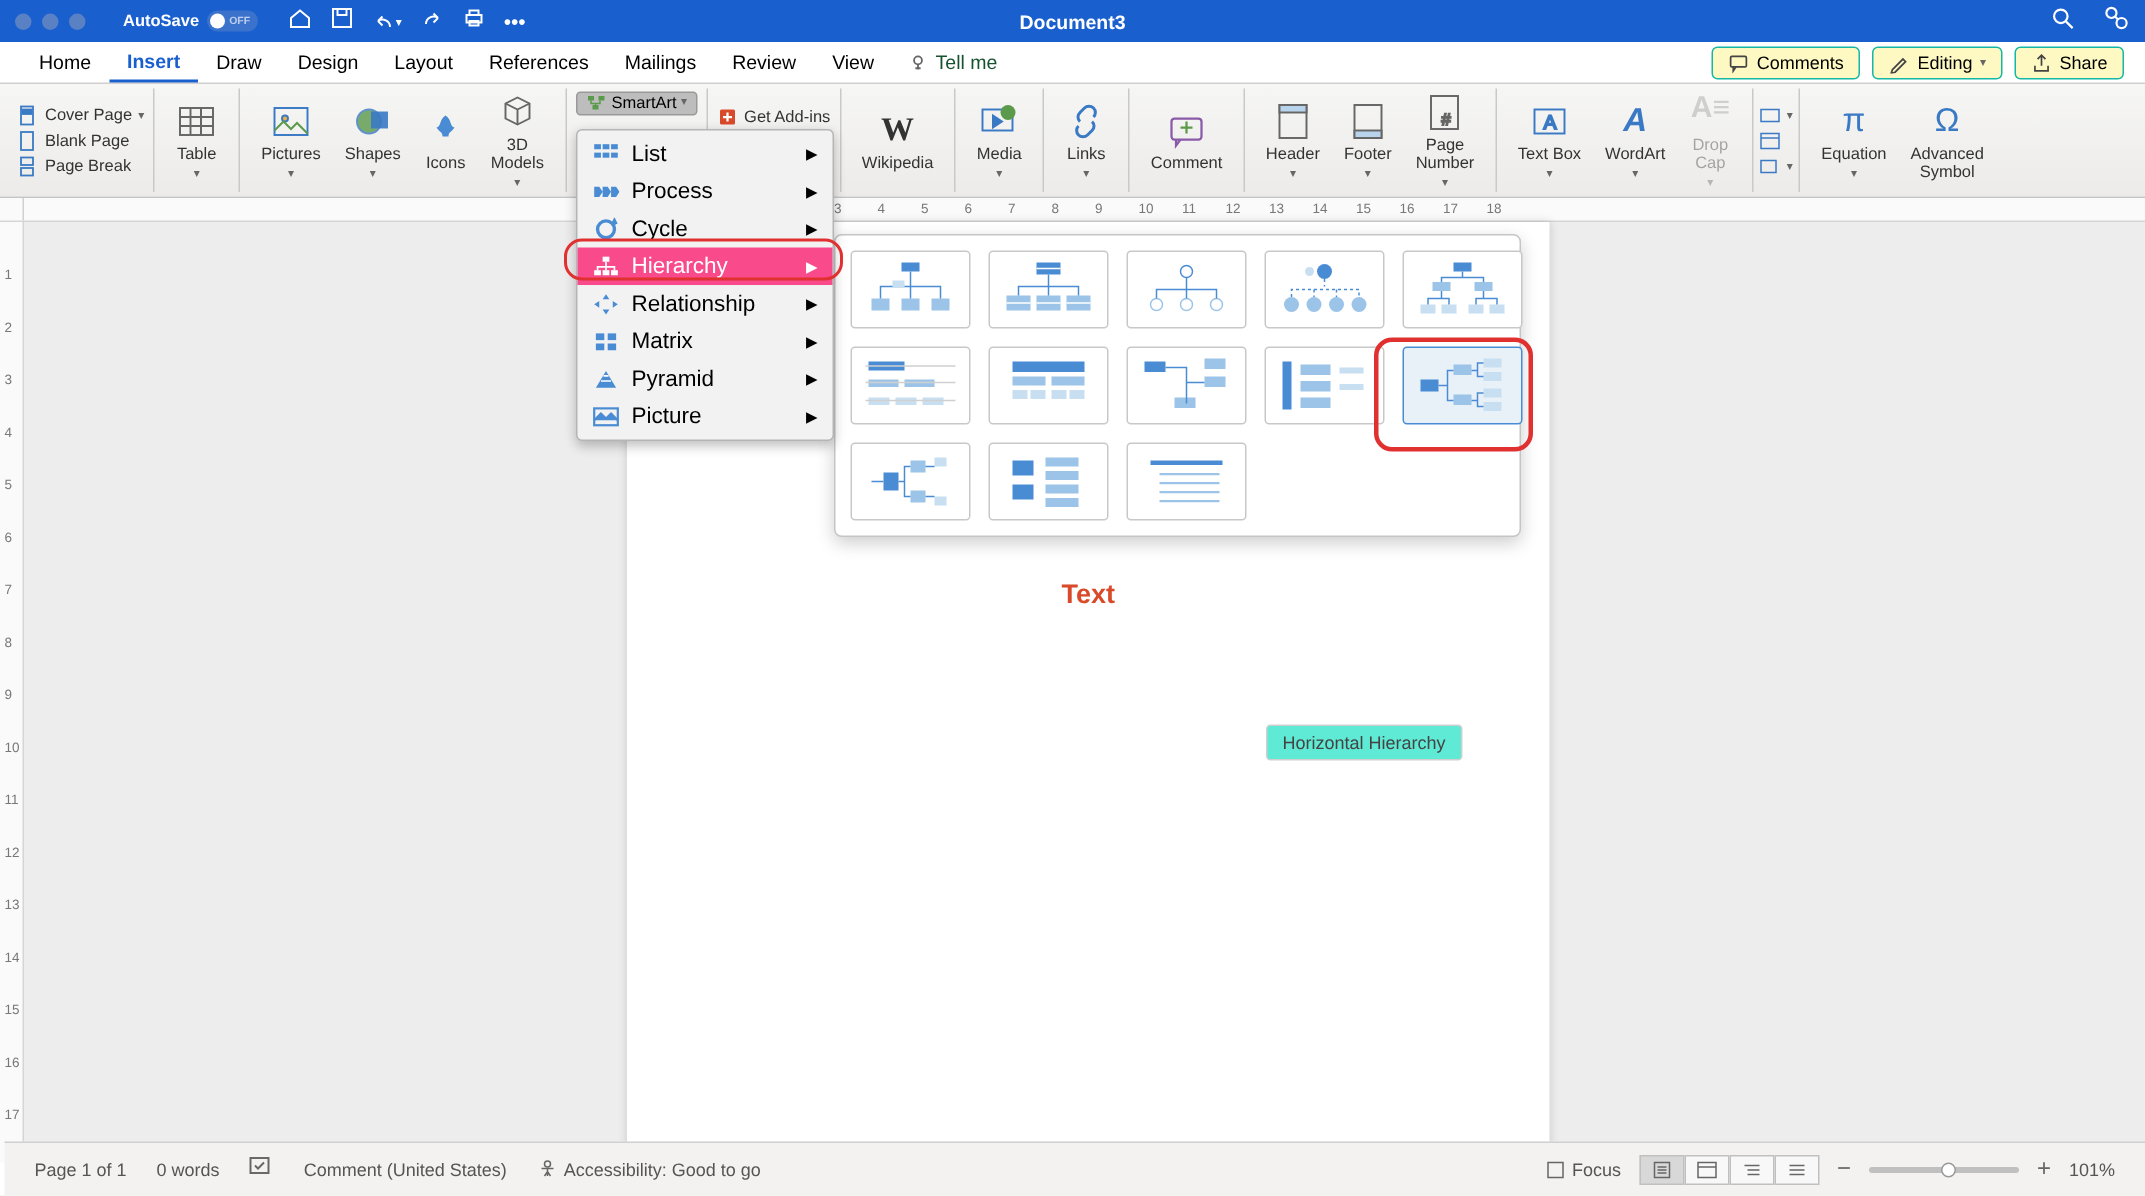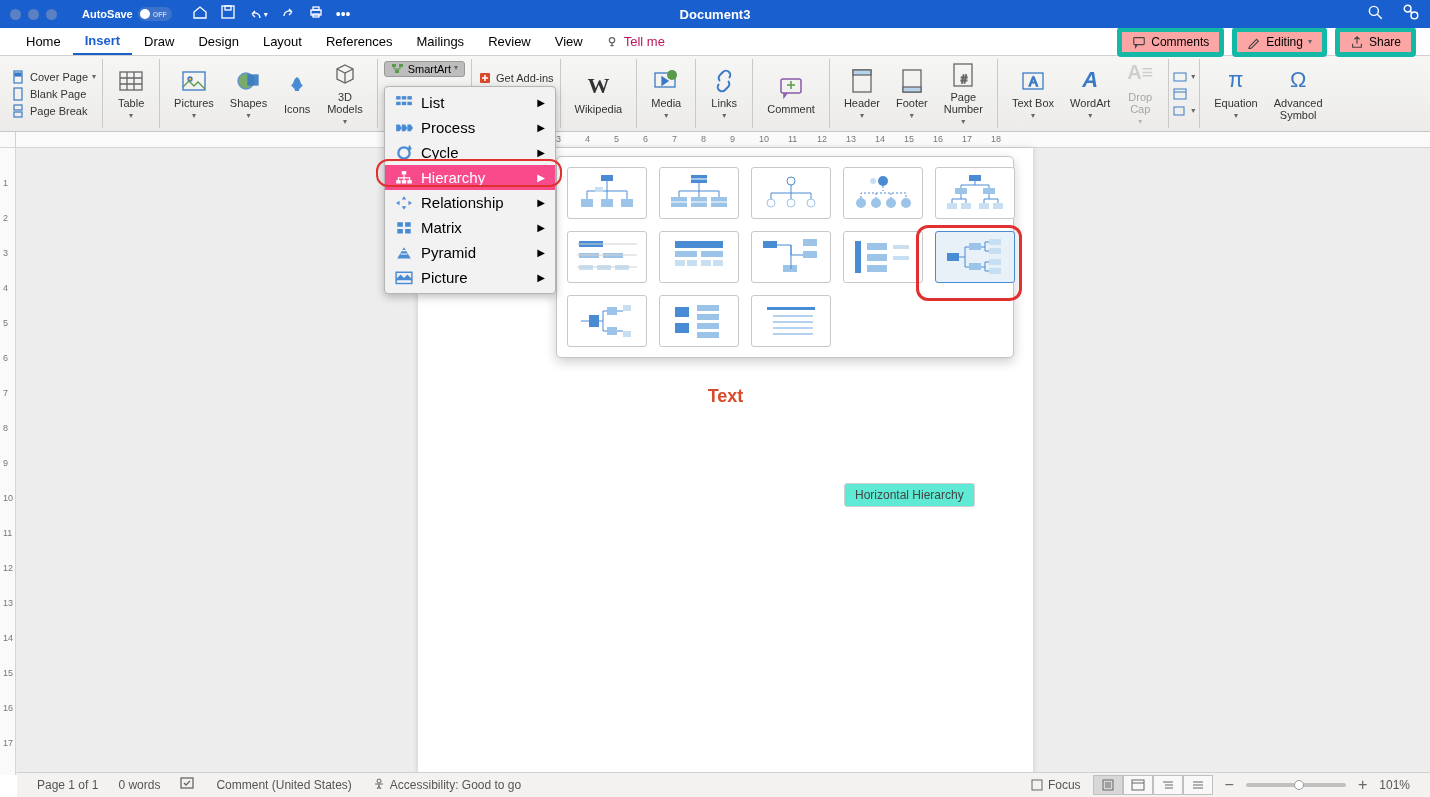--- a/index.html
+++ b/index.html
@@ -15,23 +15,23 @@
 .toggle-label { font-size: 7px; margin-left: 3px; color: #c0d0ee; }
 .title-icons { display: flex; gap: 12px; margin-left: 20px; align-items: center; }
 .title-icons svg { width: 16px; height: 16px; }
 .doc-title { position: absolute; left: 50%; transform: translateX(-50%); font-size: 13px; font-weight: bold; }
 .title-right { margin-left: auto; display: flex; gap: 18px; }
 
 
 .tabs-bar { height: 28px; background: #fff; border-bottom: 1px solid #d0d0d0; display: flex; align-items: center; padding: 0 14px; font-size: 13px; }
 .tab { padding: 0 12px; height: 100%; display: flex; align-items: center; cursor: pointer; }
 .tab.active { color: #1a5fce; border-bottom: 2px solid #1a5fce; font-weight: 600; }
-.tell-me { display: flex; align-items: center; gap: 5px; margin-left: 10px; color: #be185d; }
+.tell-me { display: flex; align-items: center; gap: 5px; margin-left: 10px; color: #14532d; }
 .right-buttons { margin-left: auto; display: flex; gap: 8px; }
-.pill-btn { border: 5px solid #14b8a6; border-radius: 4px; padding: 3px 10px; font-size: 12px; display: flex; align-items: center; gap: 5px; background: #fca5a5; }
+.pill-btn { border: 1px solid #14b8a6; border-radius: 4px; padding: 3px 10px; font-size: 12px; display: flex; align-items: center; gap: 5px; background: #fef9c3; }
 
 
 .ribbon { height: 76px; background: linear-gradient(#f6f6f5,#ecebe9); border-bottom: 1px solid #c5c5c5; display: flex; padding: 3px 6px; align-items: stretch; }
 .ribbon-group { display: flex; flex-direction: column; padding: 2px 6px; border-right: 1px solid #c9c9c9; justify-content: center; align-items: center; }
 .ribbon-group:last-child { border-right: none; }
 .small-list { display: flex; flex-direction: column; gap: 3px; align-items: flex-start; }
 .small-item { display: flex; align-items: center; gap: 4px; font-size: 11px; color: #333; }
 .small-item svg { width: 14px; height: 14px; }
 .ribbon-btn { display: flex; flex-direction: column; align-items: center; justify-content: center; font-size: 11px; color: #333; padding: 2px 8px; gap: 2px; text-align: center; }
 .ribbon-btn svg, .ribbon-btn .icon-box { width: 28px; height: 28px; }
@@ -64,21 +64,21 @@
 
 .gallery { position: absolute; left: 556px; top: 156px; width: 458px; background: #fff; border: 1px solid #c5c5c5; border-radius: 5px; box-shadow: 0 4px 12px rgba(0,0,0,0.2); z-index: 19; padding: 10px; display: grid; grid-template-columns: repeat(5, 80px); gap: 12px 12px; }
 .gallery-item { width: 80px; height: 52px; border: 1px solid #c8c8c8; border-radius: 3px; background: #fff; display: flex; align-items: center; justify-content: center; }
 .gallery-item svg { width: 64px; height: 40px; }
 .gallery-highlight { position: absolute; left: 916px; top: 225px; width: 106px; height: 76px; border: 3px solid #e03030; border-radius: 12px; z-index: 26; pointer-events: none; }
 
 
 .tooltip { position: absolute; left: 844px; top: 483px; background: #5eead4; border: 1px solid #cfcfcf; border-radius: 3px; padding: 4px 10px; font-size: 12px; color: #444; z-index: 30; }
 
 
-.status-bar { position: absolute; bottom: 0; left: 17px; right: 0; height: 25px; background: #f3f2f1; border-top: 1px solid #d0d0d0; display: flex; align-items: center; padding: 0 20px; font-size: 12px; color: #555; gap: 20px; }
+.status-bar { position: absolute; bottom: 0; left: 3px; right: 0; height: 36px; background: #f3f2f1; border-top: 1px solid #d0d0d0; display: flex; align-items: center; padding: 0 20px; font-size: 12px; color: #555; gap: 20px; }
 .status-right { margin-left: auto; display: flex; align-items: center; gap: 12px; }
 .view-btns { display: flex; }
 .view-btn { width: 30px; height: 20px; border: 1px solid #c0c0c0; display: flex; align-items: center; justify-content: center; background: #f8f8f8; }
 .view-btn.active { background: #d8d8d8; }
 .zoom-slider { width: 100px; height: 4px; background: #c0c0c0; position: relative; border-radius: 2px; }
 .zoom-thumb { width: 10px; height: 10px; background: #fff; border: 1px solid #999; border-radius: 50%; position: absolute; top: -3px; left: 48px; }
 
 .disabled { opacity: 0.4; }
 </style>
 </head>

